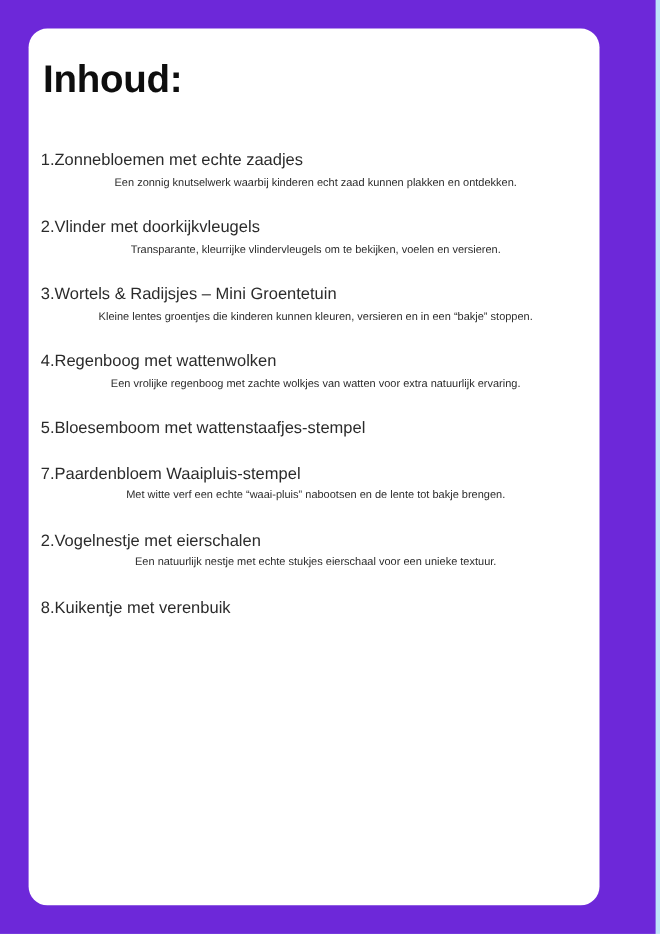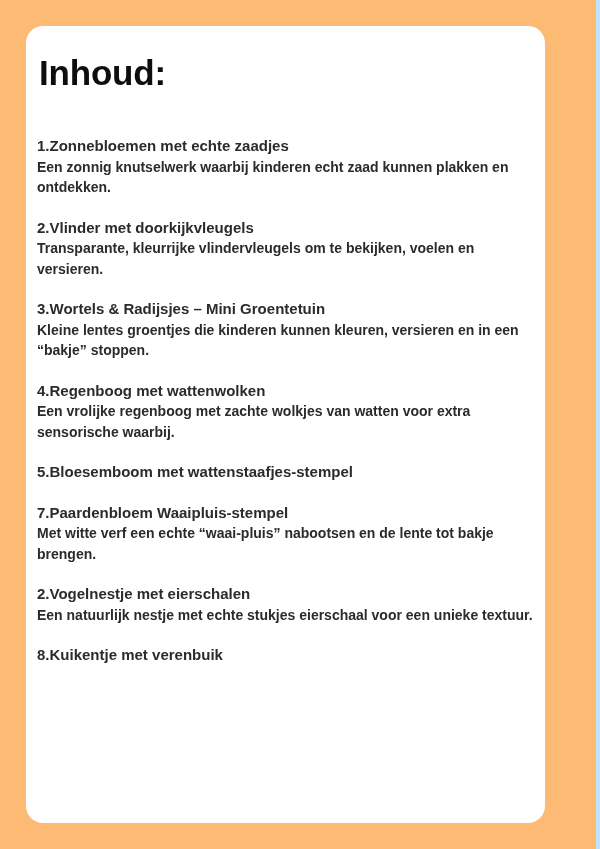--- a/index.html
+++ b/index.html
@@ -11,21 +11,21 @@
     height: 849px;
     background: #bee3fa;
     font-family: "Liberation Sans", sans-serif;
     overflow: hidden;
   }
   .page {
     position: relative;
     width: 596px;
     height: 849px;
     box-sizing: border-box;
-    background: #fdba74;
+    background: #6d28d9;
     display: flex;
     align-items: flex-start;
     justify-content: center;
   }
   .card {
     position: absolute;
     left: 26px;
     top: 26px;
     width: 519px;
     height: 797px;
@@ -41,43 +41,43 @@
     color: #0e0e0e;
     letter-spacing: -0.2px;
     line-height: 42px;
     margin: 0;
     padding: 12px 0 0 2px;
   }
   .content-list {
     margin: 0;
     padding: 0;
     list-style: none;
-    font-weight: bold;
   }
   .entry {
     margin: 0;
     padding: 0 0 20px 0;
   }
   .entry:last-child {
     padding-bottom: 0;
   }
   .entry-title {
     font-size: 15px;
     line-height: 20.5px;
     color: #2b2b2b;
     margin: 0;
     white-space: pre-wrap;
   }
   .entry-desc {
-    font-size: 14px;
+    font-size: 10px;
     line-height: 20.5px;
     color: #2b2b2b;
     margin: 0;
     max-width: 505px;
     white-space: pre-wrap;
+    text-align: center;
   }
   .spacer-top {
     height: 42px;
   }
 </style>
 </head>
 <body>
 
 <div class="page">
   <div class="card">
@@ -91,21 +91,21 @@
       <li class="entry">
         <p class="entry-title">2.Vlinder met doorkijkvleugels</p>
         <p class="entry-desc">Transparante, kleurrijke vlindervleugels om te bekijken, voelen en versieren.</p>
       </li>
       <li class="entry">
         <p class="entry-title">3.Wortels &amp; Radijsjes – Mini Groentetuin</p>
         <p class="entry-desc">Kleine lentes groentjes die kinderen kunnen kleuren, versieren en in een “bakje” stoppen.</p>
       </li>
       <li class="entry">
         <p class="entry-title">4.Regenboog met wattenwolken</p>
-        <p class="entry-desc">Een vrolijke regenboog met zachte wolkjes van watten voor extra sensorische waarbij.</p>
+        <p class="entry-desc">Een vrolijke regenboog met zachte wolkjes van watten voor extra natuurlijk ervaring.</p>
       </li>
       <li class="entry">
         <p class="entry-title">5.Bloesemboom met wattenstaafjes-stempel</p>
       </li>
       <li class="entry">
         <p class="entry-title">7.Paardenbloem Waaipluis-stempel</p>
         <p class="entry-desc">Met witte verf een echte “waai-pluis” nabootsen en de lente tot bakje brengen.</p>
       </li>
       <li class="entry">
         <p class="entry-title">2.Vogelnestje met eierschalen</p>

